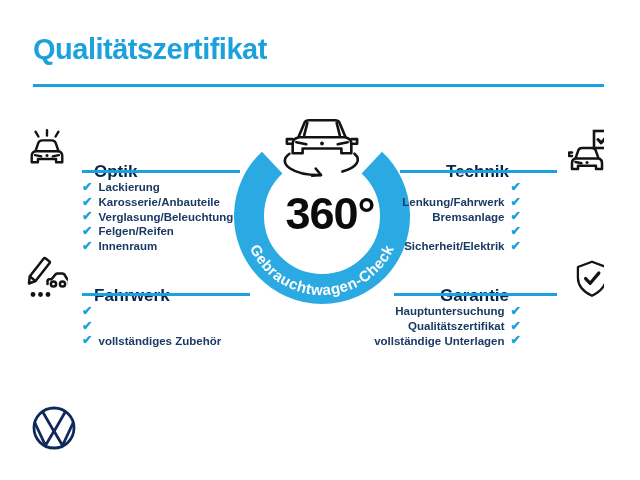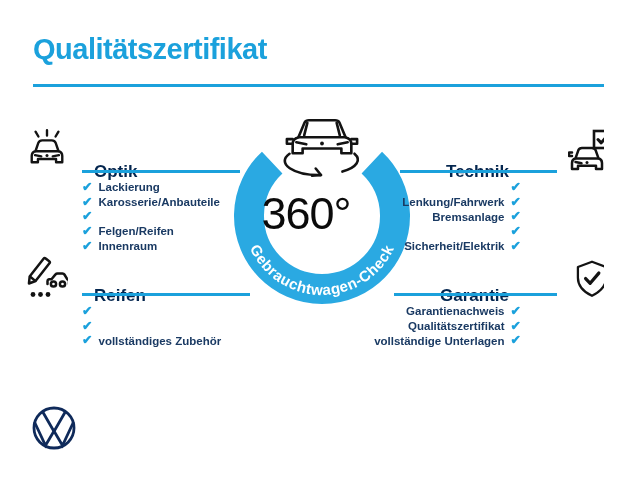--- a/index.html
+++ b/index.html
@@ -15,22 +15,22 @@
   .hdr{position:absolute;margin:12px;font-size:17px;font-weight:700;color:var(--navy);line-height:1;white-space:nowrap;}
   .rule{position:absolute;height:2.5px;background:var(--accent);}
   .col{position:absolute;display:flex;flex-direction:column;}
   .col.right{align-items:flex-end;}
   .row{height:14.7px;display:flex;align-items:center;gap:6px;font-size:11.5px;font-weight:700;
        color:var(--item);white-space:nowrap;}
   .col.right .row{flex-direction:row-reverse;}
   .chk{font-size:12.5px;color:var(--accent);line-height:1;}
   .icon{position:absolute;color:var(--ink);}
   .icon svg{display:block;}
-  .deg{position:absolute;left:236px;top:191px;width:140px;text-align:center;font-size:45px;
-       font-weight:400;letter-spacing:-1px;color:#0b0b0b;line-height:1;}
+  .deg{position:absolute;left:260px;top:191px;width:140px;text-align:center;font-size:45px;
+       font-weight:700;letter-spacing:-1px;color:#0b0b0b;line-height:1;}
   .footer-text{position:absolute;left:88px;top:409px;font-size:14.5px;font-weight:700;
                color:var(--logo);line-height:19px;}
   svg .st{fill:none;stroke:currentColor;stroke-width:2.5;stroke-linecap:round;stroke-linejoin:round;}
   svg .fl{fill:currentColor;stroke:none;}
 </style>
 </head>
 <body>
 
 <div class="page">
 
@@ -80,20 +80,21 @@
     <div class="row">
         <span class="chk">✔</span>
         <span>Lackierung</span>
       </div>
     <div class="row">
         <span class="chk">✔</span>
         <span>Karosserie/Anbauteile</span>
       </div>
     <div class="row">
         <span class="chk">✔</span>
+        <span>Verglasung/Beleuchtung</span>
       </div>
     <div class="row">
         <span class="chk">✔</span>
         <span>Felgen/Reifen</span>
       </div>
     <div class="row">
         <span class="chk">✔</span>
         <span>Innenraum</span>
       </div>
   </div>
@@ -143,21 +144,21 @@
         </g>
         <path d="M23.5,28 v-3 q0,-1.5 1.5,-1.8 h2.5 l4,-4.8 q0.7,-0.9 2,-0.9 h5 q1.3,0 1.9,1 l2.8,4.7 q1.8,0.4 1.8,2.1 v2.7"></path>
         <circle cx="29.5" cy="28" r="2.6"></circle>
         <circle cx="38.5" cy="28" r="2.6"></circle>
       </g>
       <circle class="fl" cx="9" cy="38.5" r="2.4"></circle>
       <circle class="fl" cx="16.5" cy="38.5" r="2.4"></circle>
       <circle class="fl" cx="24" cy="38.5" r="2.4"></circle>
     </svg>
   </span>
-  <h2 class="hdr" style="left:82px;top:275px">Reifen</h2>
+  <h2 class="hdr" style="left:82px;top:275px">Fahrwerk</h2>
   <div class="rule" style="left:82px;top:293px;width:168px"></div>
   <div class="col" style="left:82px;top:304px">
     <div class="row">
         <span class="chk">✔</span>
       </div>
     <div class="row">
         <span class="chk">✔</span>
       </div>
     <div class="row">
         <span class="chk">✔</span>
@@ -171,21 +172,21 @@
         <path d="M22,3 L37.5,8.8 V20.5 Q37.5,33 22,40.5 Q6.5,33 6.5,20.5 V8.8 Z"></path>
         <path d="M15,21.5 L20,26.7 L29.5,15.5" stroke-width="3.6"></path>
       </g>
     </svg>
   </span>
   <h2 class="hdr" style="right:83px;top:275px">Garantie</h2>
   <div class="rule" style="left:394px;top:293px;width:163px"></div>
   <div class="col right" style="right:83px;top:304px">
     <div class="row">
         <span class="chk">✔</span>
-        <span>Garantienachweis</span>
+        <span>Hauptuntersuchung</span>
       </div>
     <div class="row">
         <span class="chk">✔</span>
         <span>Qualitätszertifikat</span>
       </div>
     <div class="row">
         <span class="chk">✔</span>
         <span>vollständige Unterlagen</span>
       </div>
   </div>

